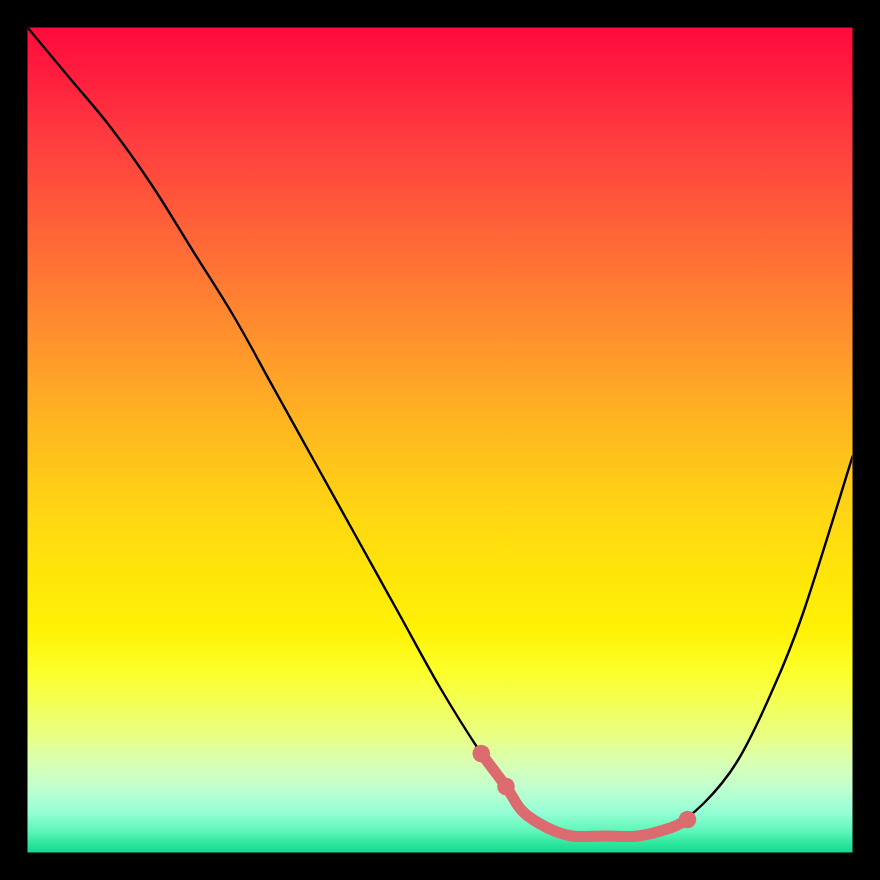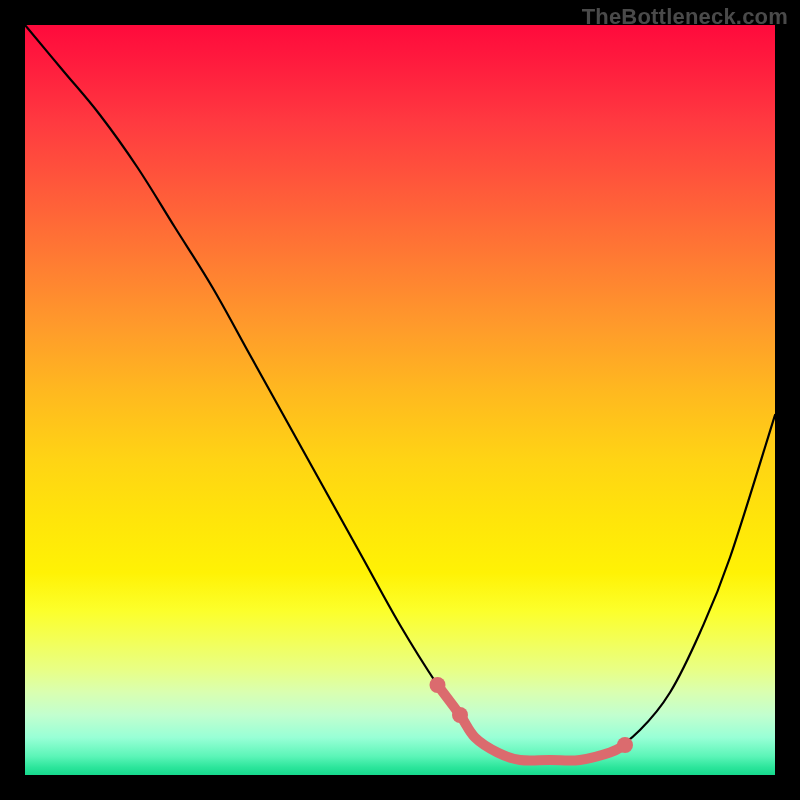--- a/index.html
+++ b/index.html
@@ -76,21 +76,20 @@
   }
   circle.reddot {
     fill: #db6b6e;
   }
 </style>
 </head>
 <body>
 
 <div class="frame">
 
-  <div class="watermark">TheBottleneck.com</div>
 
   <div class="plot">
     <div class="gradient"></div>
 
     <svg class="curve" viewBox="0 0 750 750" preserveAspectRatio="none">
       <path id="black-path" class="blackline" d="M 0 0 C 6.75 8.1, 24 28.8, 37.5 45 C 51 61.2, 61.5 72.45, 75 90 C 88.5 107.55, 99 122.25, 112.5 142.5 C 126 162.75, 136.5 180.9, 150 202.5 C 163.5 224.1, 174 239.55, 187.5 262.5 C 201 285.45, 211.5 305.69999999999993, 225 329.99999999999994 C 238.5 354.29999999999995, 249 373.2, 262.5 397.5 C 276 421.8, 286.5 440.7, 300 465 C 313.5 489.3, 324 508.2, 337.5 532.5 C 351 556.8, 361.5 577.05, 375 600 C 388.5 622.95, 401.70000000000005 643.8, 412.50000000000006 660 C 423.30000000000007 676.2, 428.24999999999994 680.55, 434.99999999999994 690 C 441.74999999999994 699.45, 443.25 705.75, 450 712.5 C 456.75 719.25, 464.4 723.45, 472.5 727.5 C 480.6 731.55, 485.55 733.65, 495 735 C 504.45 736.35, 514.2 735, 525 735 C 535.8 735, 544.2 736.35, 555 735 C 565.8 733.65, 574.2 732.9, 585 727.5 C 595.8 722.1, 604.2 715.8, 615 705 C 625.8 694.2, 634.2 685.05, 645 667.5 C 655.8 649.95, 664.2 631.8, 675 607.5 C 685.8 583.2, 691.5 571.65, 705 532.5 C 718.5 493.35, 741.9 415.65, 750 390"></path>
       <path id="red-path" class="redline" d="M 412.50000000000006 660 C 416.55 665.4, 428.24999999999994 680.55, 434.99999999999994 690 C 441.74999999999994 699.45, 443.25 705.75, 450 712.5 C 456.75 719.25, 464.4 723.45, 472.5 727.5 C 480.6 731.55, 485.55 733.65, 495 735 C 504.45 736.35, 514.2 735, 525 735 C 535.8 735, 544.2 736.35, 555 735 C 565.8 733.65, 576.9 730.2, 585 727.5 C 593.1 724.8, 597.3 721.35, 600 720"></path>
       <g id="red-dots">
           <circle class="reddot" cx="412.50000000000006" cy="660" r="8"></circle>
           <circle class="reddot" cx="434.99999999999994" cy="690" r="8"></circle>

